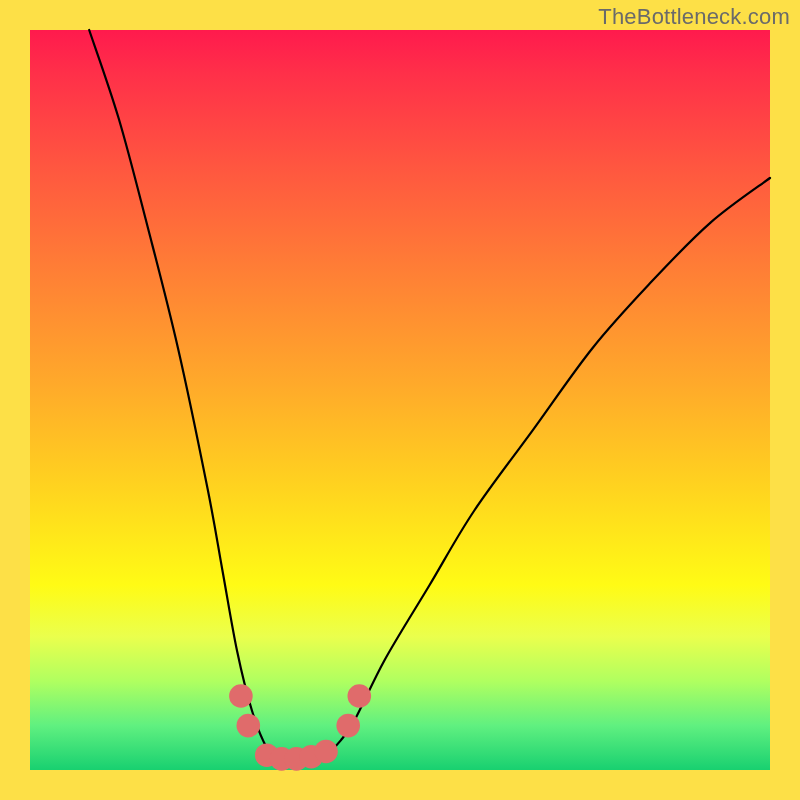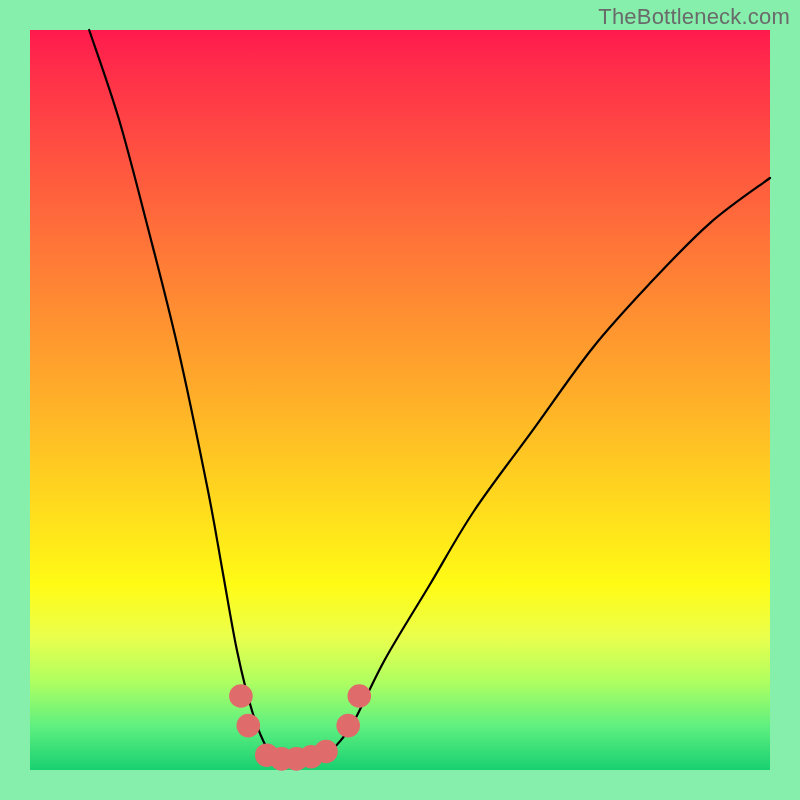--- a/index.html
+++ b/index.html
@@ -10,21 +10,21 @@
     background: #000;
     overflow: hidden;
     font-family: Arial, Helvetica, sans-serif;
   }
   .frame {
     position: absolute;
     left: 0;
     top: 0;
     width: 800px;
     height: 800px;
-    background: #86efac;
+    background: #fde047;
   }
   .plot-area {
     position: absolute;
     left: 30px;
     top: 30px;
     width: 740px;
     height: 740px;
     
     background: linear-gradient(
       to bottom,

